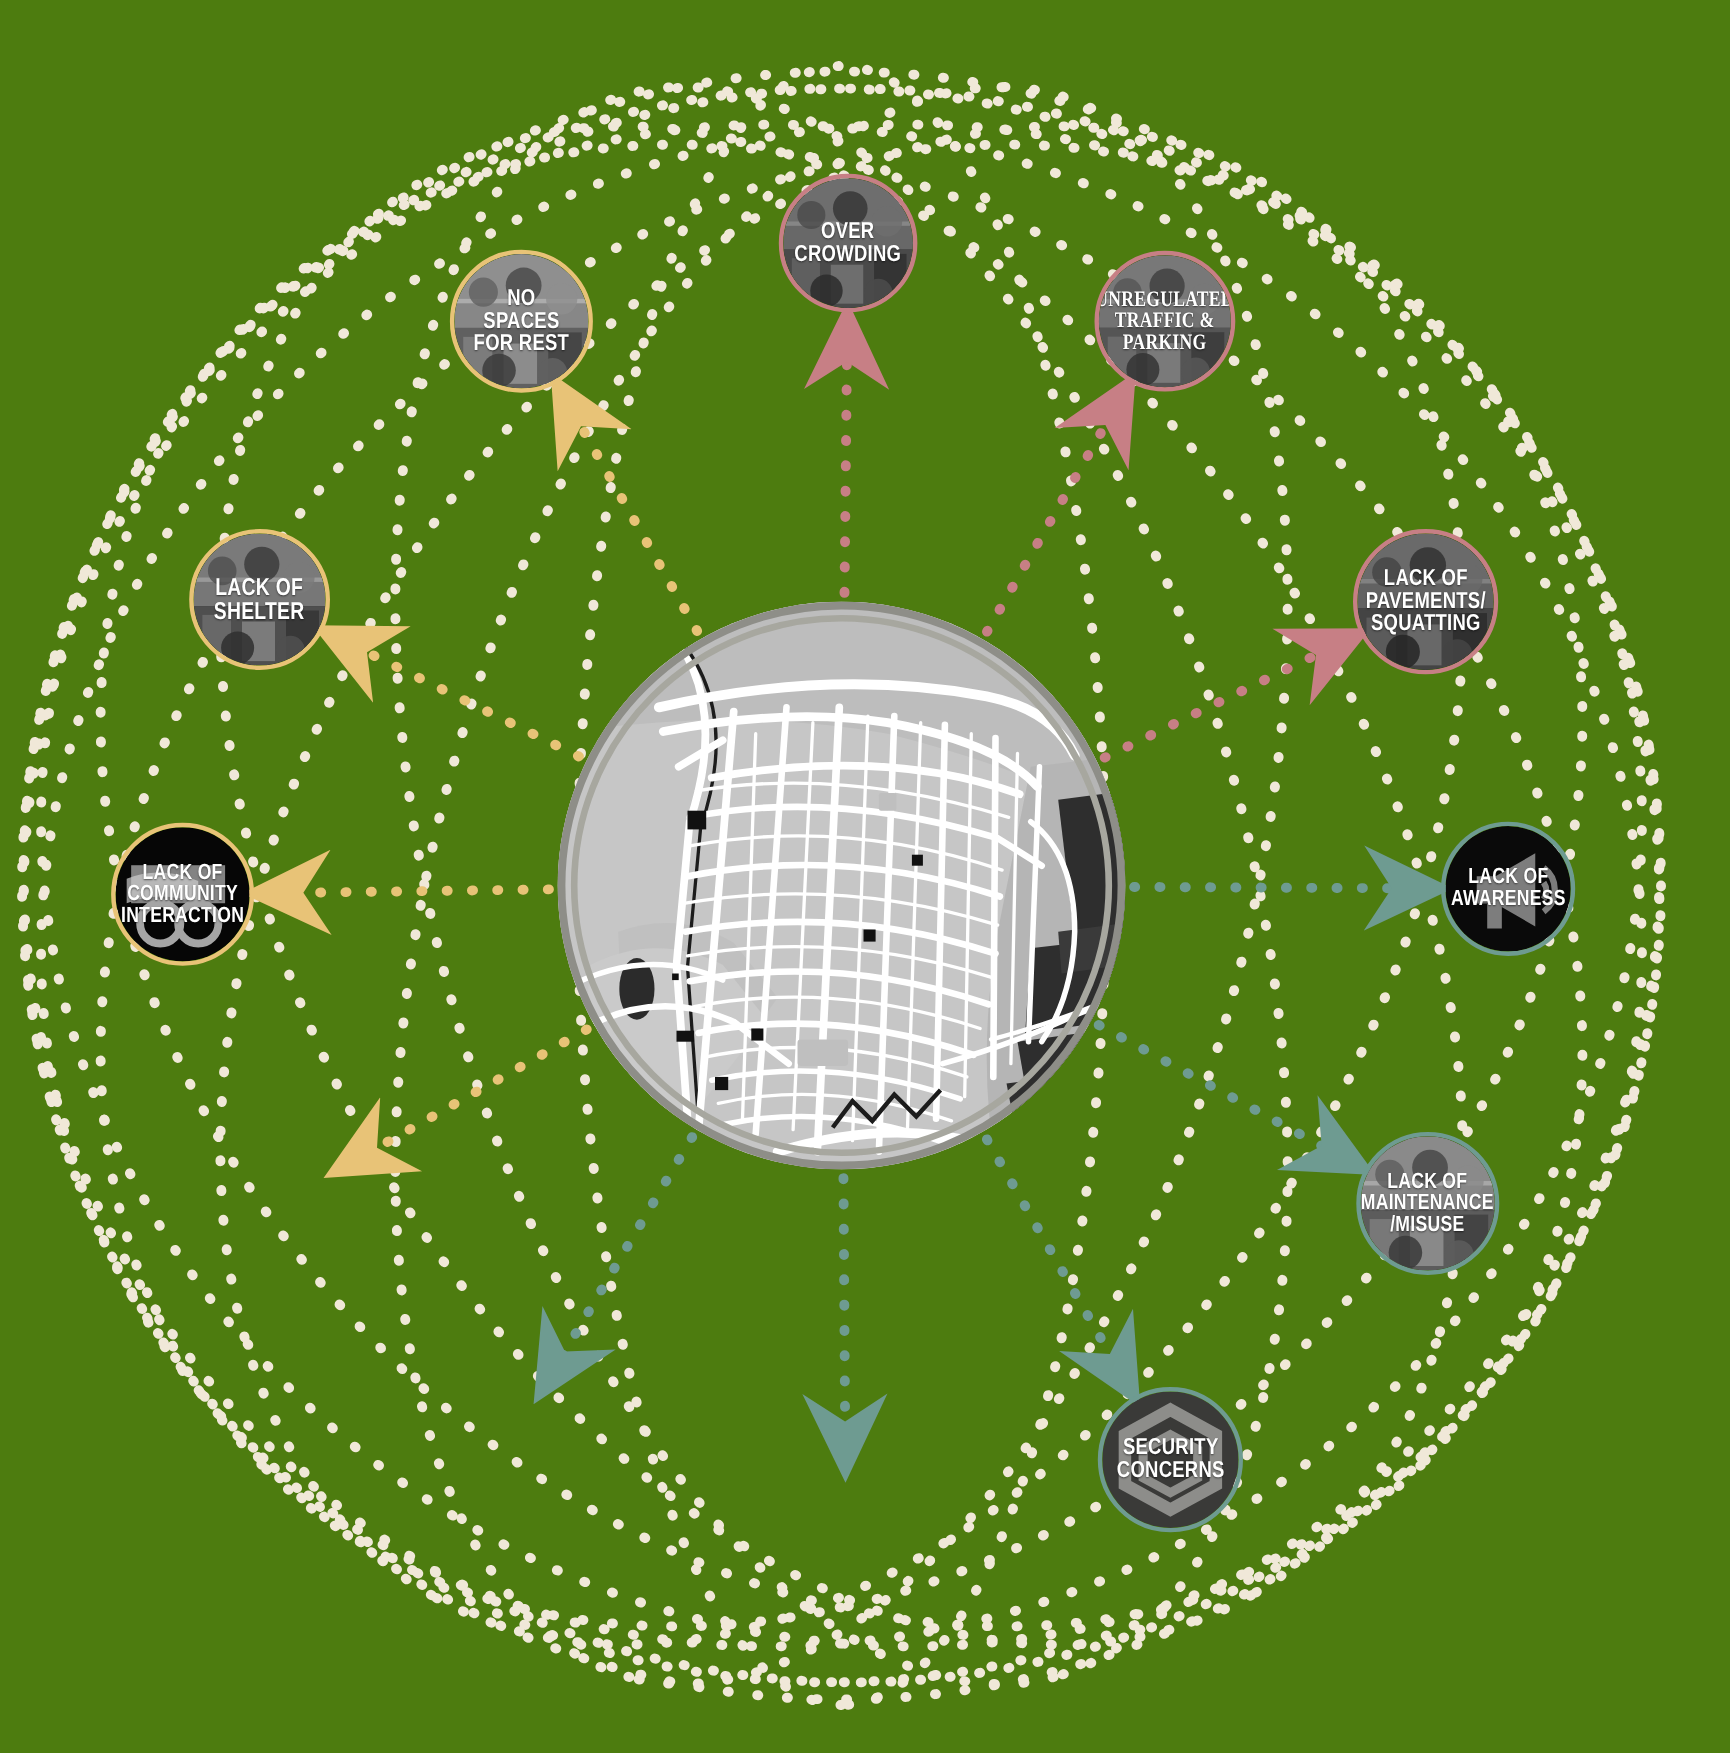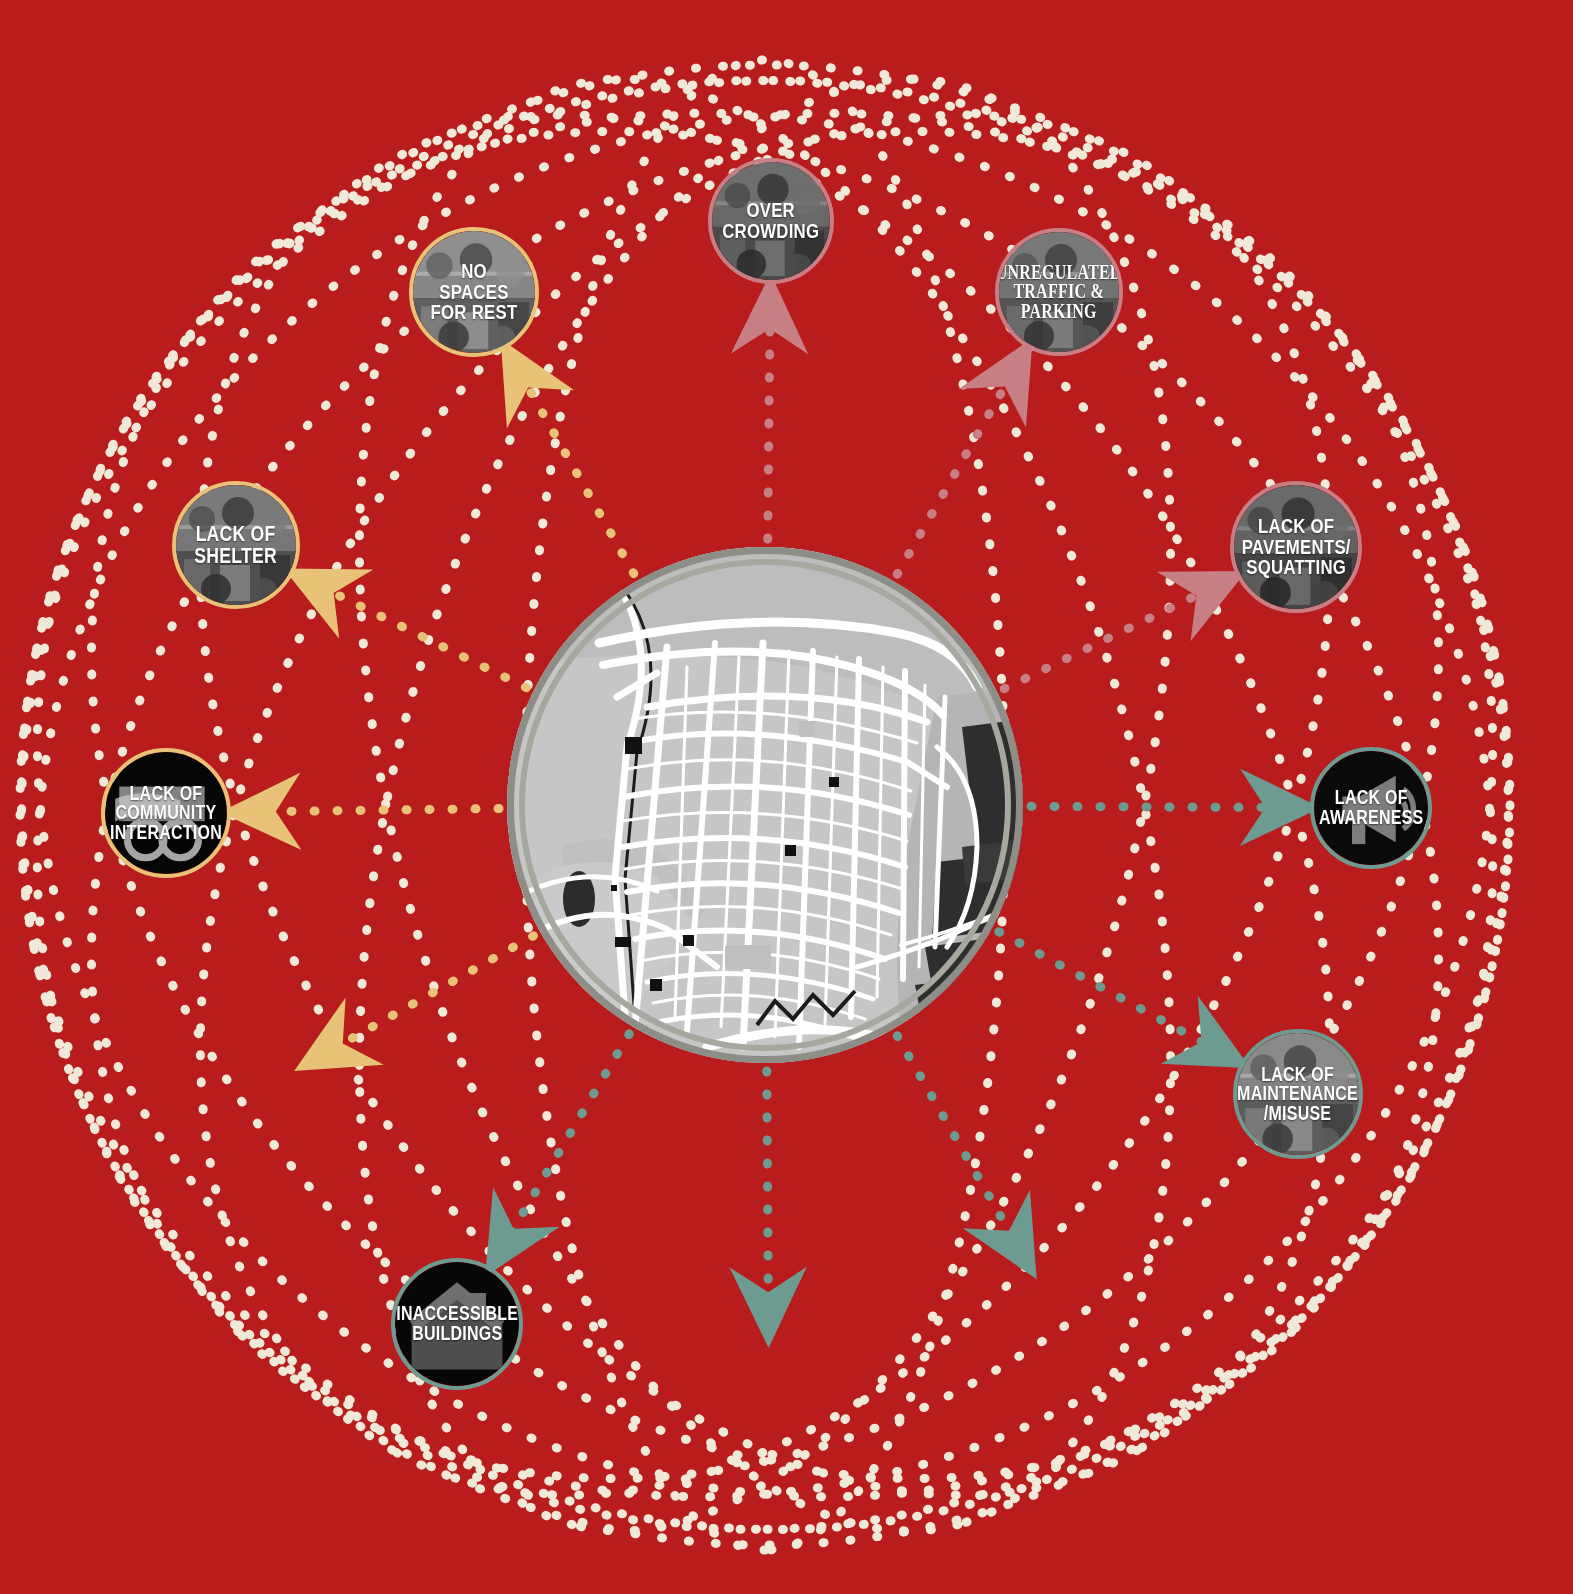--- a/index.html
+++ b/index.html
@@ -8,21 +8,21 @@
     padding: 0;
     background: #4b5263;
   }
   body {
     font-family: "Liberation Sans", sans-serif;
   }
   #stage {
     position: relative;
     width: 1573px;
     height: 1594px;
-    background: #b91c1c;
+    background: #4d7c0f;
     overflow: hidden;
   }
   #orbits, #connectors {
     position: absolute;
     left: 0;
     top: 0;
     width: 1573px;
     height: 1594px;
   }
   #orbits { z-index: 1; }
@@ -299,30 +299,29 @@
           <rect x="84" y="70" width="30" height="48" fill="#3a3a3a" opacity="0.7"></rect>
           <circle cx="40" cy="104" r="15" fill="#3a3a3a" opacity="0.85"></circle>
           <circle cx="88" cy="106" r="13" fill="#5c5c5c" opacity="0.9"></circle>
         </svg></div>
       <div class="label" style="font-size: 20px;">
         <div>LACK OF</div>
         <div>MAINTENANCE</div>
         <div>/MISUSE</div>
       </div>
     </div>
-    <div class="node" style="left: 391px; top: 1258px; width: 132px; height: 132px; border: 4px solid rgb(110, 155, 145);">
+    <div class="node" style="left: 998px; top: 1261px; width: 132px; height: 132px; border: 4px solid rgb(110, 155, 145);">
       <div class="photo"><svg viewBox="0 0 120 120">
-          <rect width="120" height="120" fill="#070707"></rect>
-          <path d="M60 24 L104 60 L104 104 L16 104 L16 60 Z" fill="#4e4e4e"></path>
-          <path d="M18 62 L60 28 L102 62" fill="none" stroke="#6f6f6f" stroke-width="13"></path>
-          <rect x="72" y="30" width="16" height="26" fill="#6f6f6f"></rect>
-        </svg></div>
-      <div class="label" style="font-size: 20px;">
-        <div>INACCESSIBLE</div>
-        <div>BUILDINGS</div>
+          <rect width="120" height="120" fill="#3a3a38"></rect>
+          <path d="M60 16 L100 38 L100 82 L60 104 L20 82 L20 38 Z" fill="none" stroke="#8d8d8a" stroke-width="11"></path>
+          <path d="M60 38 L84 51 L84 76 L60 89 L36 76 L36 51 Z" fill="none" stroke="#8d8d8a" stroke-width="8"></path>
+        </svg></div>
+      <div class="label" style="font-size: 21px;">
+        <div>SECURITY</div>
+        <div>CONCERNS</div>
       </div>
     </div>
     <div class="node" style="left: 101px; top: 748px; width: 130px; height: 130px; border: 4px solid rgb(232, 195, 119);">
       <div class="photo"><svg viewBox="0 0 120 120">
           <rect width="120" height="120" fill="#060606"></rect>
           <rect x="14" y="34" width="84" height="34" fill="#9a9a9a" opacity="0.85"></rect>
           <path d="M10 46 Q40 34 74 48 L74 68 Q40 56 10 68 Z" fill="#cfcfcf" opacity="0.7"></path>
           <circle cx="40" cy="86" r="18" fill="none" stroke="#a5a5a5" stroke-width="7"></circle>
           <circle cx="74" cy="86" r="18" fill="none" stroke="#a5a5a5" stroke-width="7"></circle>
         </svg></div>

